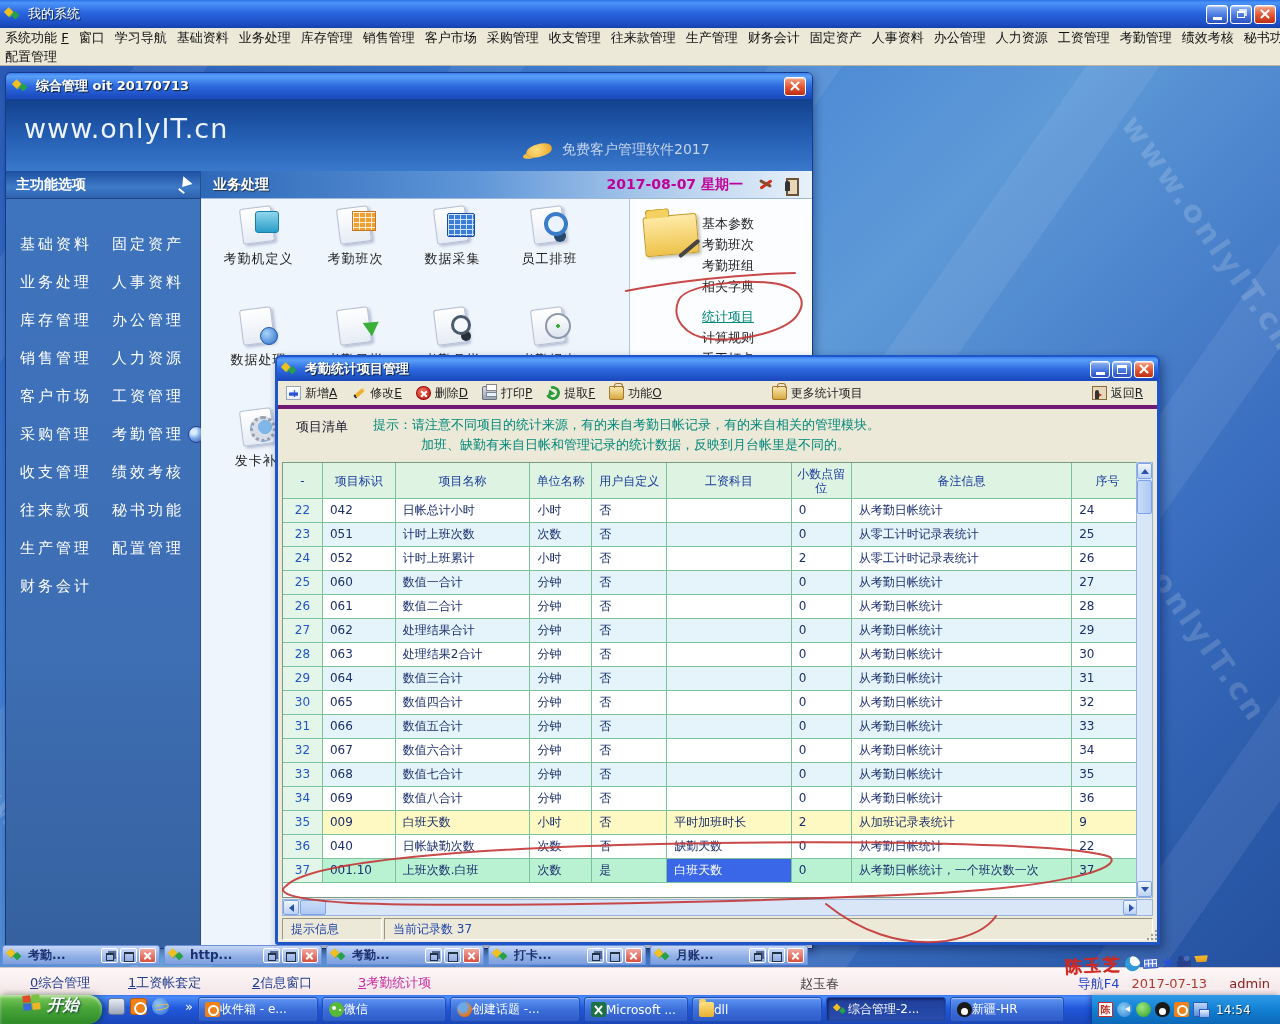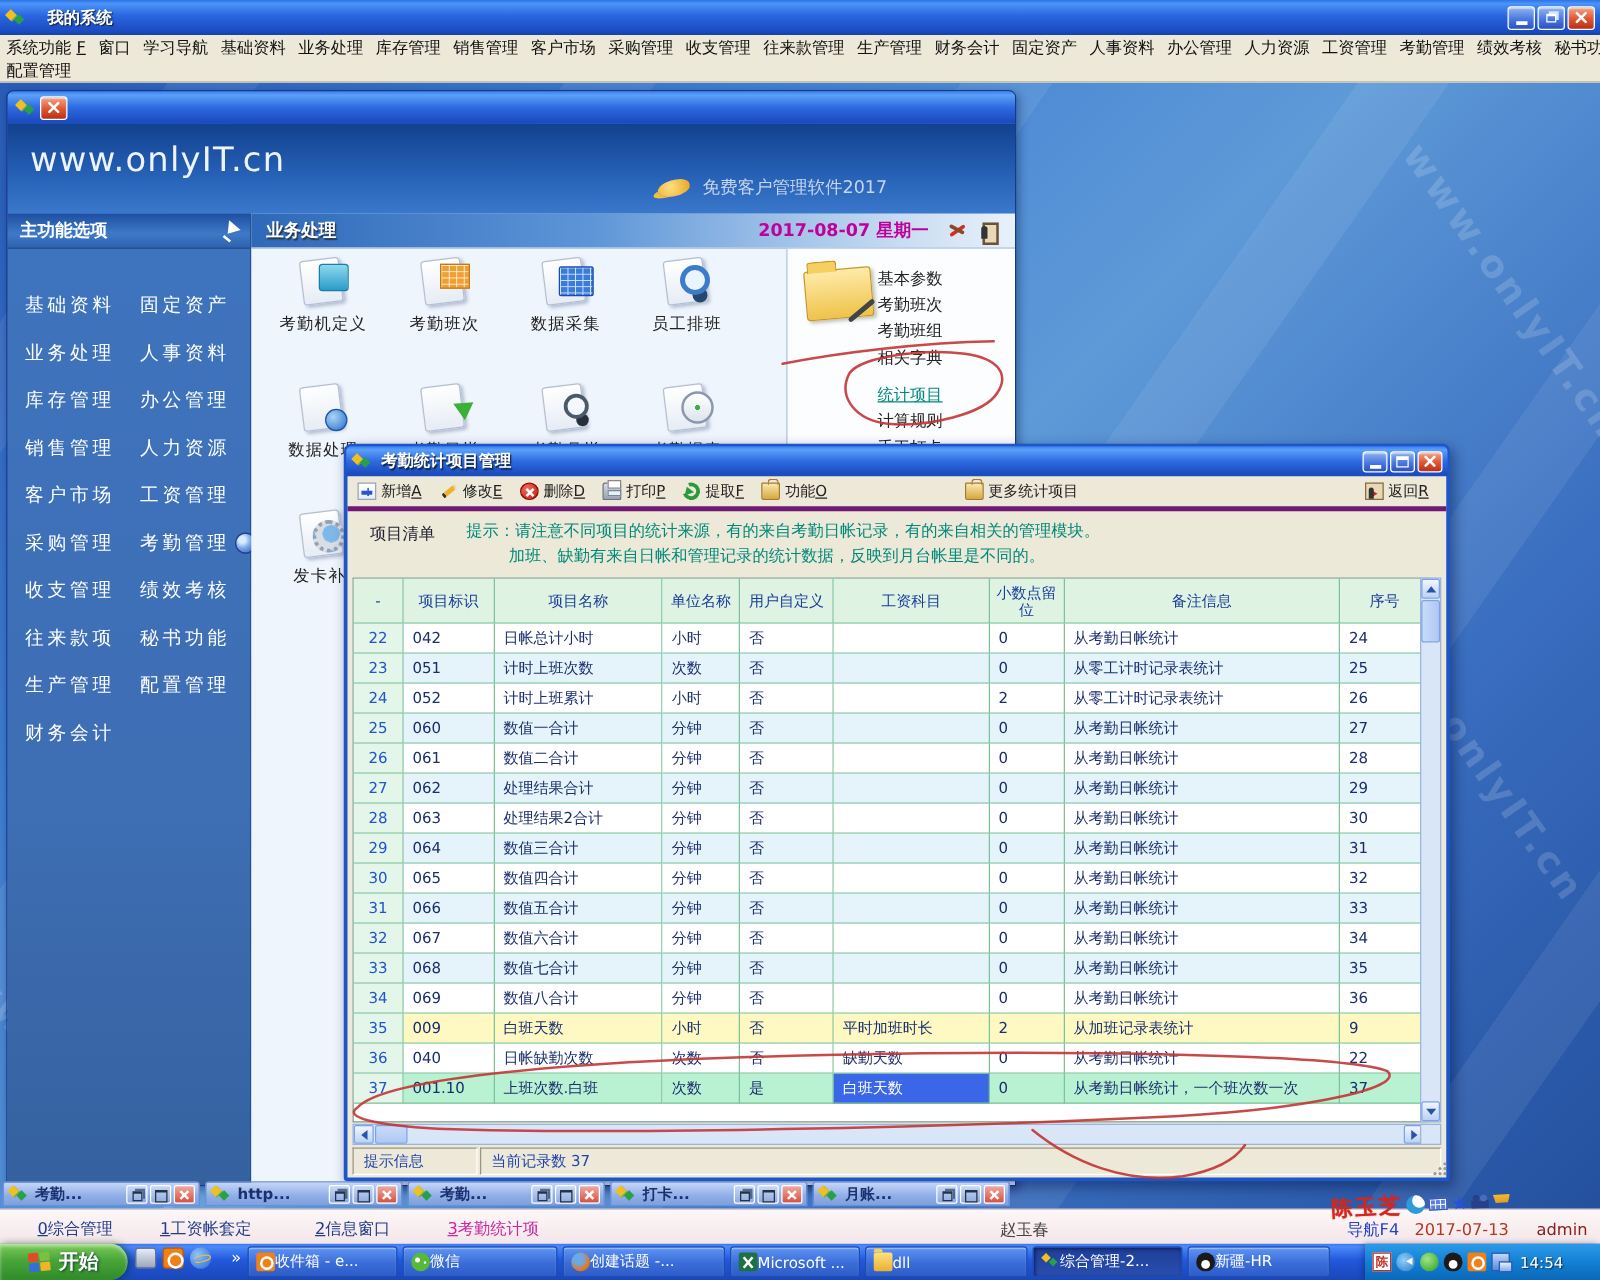--- a/index.html
+++ b/index.html
@@ -5,21 +5,21 @@
   *{margin:0;padding:0;box-sizing:border-box}
   html,body{width:1280px;height:1024px;overflow:hidden;font-family:"DejaVu Sans","Liberation Sans",sans-serif}
   u{text-decoration:underline}
 
   
   #titlebar{position:absolute;left:0;top:0;width:1280px;height:28px;display:flex;align-items:center;
     background:linear-gradient(180deg,#2E72E8 0%,#4A94F8 10%,#2A66E0 45%,#1A4AC0 90%,#1540A8 100%);padding:0 4px;z-index:5}
   .diam{position:relative;width:18px;height:16px;display:inline-block;flex:0 0 auto}
   .diam::before{content:"◆";position:absolute;left:0;top:-2px;color:#F0C020;font-size:12px;text-shadow:1px 1px 0 #7a5}
   .diam::after{content:"◆";position:absolute;left:7px;top:2px;color:#28A048;font-size:11px}
-  #titlebar .ttl{color:#fff;font-weight:700;font-size:13px;margin-left:16px;text-shadow:1px 1px 1px #123;flex:1}
+  #titlebar .ttl{color:#fff;font-weight:400;font-size:13px;margin-left:6px;text-shadow:1px 1px 1px #123;flex:1}
   .wbtn{width:22px;height:19px;margin-left:2px;border:1px solid #fff;border-radius:3px;
     background:linear-gradient(#8FB4F4,#4A78E0 55%,#2A52C0);display:flex;align-items:center;justify-content:center;box-shadow:inset 0 1px 1px rgba(255,255,255,.6)}
   .wbtn.close{background:linear-gradient(#F4A488,#E05430 55%,#BC2E14)}
   .g-min{width:9px;height:3px;background:#fff;margin-top:8px}
   .g-max{width:10px;height:9px;border:1px solid #fff;border-top:3px solid #fff}
   .g-restore{width:8px;height:7px;border:1px solid #fff;border-top:2px solid #fff;box-shadow:2px -2px 0 0 rgba(255,255,255,.75)}
   .g-close{width:10px;height:10px;position:relative}
   .g-close::before,.g-close::after{content:"";position:absolute;left:-1px;top:4px;width:12px;height:2px;background:#fff;border-radius:1px}
   .g-close::before{transform:rotate(45deg)}.g-close::after{transform:rotate(-45deg)}
 
@@ -126,21 +126,21 @@
   .t-box{background:linear-gradient(#F8E8B0,#D8A840);border:1px solid #A8782A;border-radius:1px 1px 2px 2px}
   .t-box::before{content:"";position:absolute;left:4px;top:-4px;width:7px;height:4px;border:1px solid #A8782A;border-bottom:none;border-radius:3px 3px 0 0}
   .t-return{background:#E8D8B8;border:1px solid #8A6A3A}
   .t-return::after{content:"";position:absolute;left:2px;top:3px;width:4px;height:9px;background:#333;border-radius:2px 2px 0 0}
   .t-return::before{content:"";position:absolute;right:1px;top:5px;border:3px solid transparent;border-left:5px solid #C03020}
   #dreturn{margin-left:auto;margin-right:6px}
 
   #dhint{height:52px;position:relative;font-size:13px}
   #dtab{position:absolute;left:18px;top:9px;color:#223;font-size:13px}
   .hintline{position:absolute;left:95px;color:#00897B}
-  .h1{top:7px}.h2{top:27px;left:129px}
+  .h1{top:7px}.h2{top:27px;left:143px}
 
   #tablezone{position:absolute;left:4px;top:104px;width:862px;height:436px;background:#fff;border:1px solid #7A9A88}
   .thead{display:flex;height:36px}
   .th{border-right:1px solid #7CC29B;border-bottom:1px solid #7CC29B;background:#DFF3E3;color:#1A3C9C;font-size:12px;display:flex;align-items:center;justify-content:center;text-align:center;line-height:14px;padding:0 2px}
   .trow{display:flex;height:24px}
   .td{border-right:1px solid #7CC29B;border-bottom:1px solid #7CC29B;font-size:12px;color:#1B2F6E;line-height:22px;padding-left:7px;white-space:nowrap;overflow:hidden;background:#fff}
   .td.c0{background:#E4F5E9;color:#2255CC;text-align:center;padding-left:0}
   .trow.alt .td:not(.c0){background:#E5F4FB}
   .trow.hl-yellow .td:not(.c0){background:#fef9c3}
   .trow.hl-green .td:not(.c0){background:#B9F2D2}
@@ -207,21 +207,21 @@
   #navline{position:absolute;right:10px;top:7px;white-space:nowrap}
   #navline .nav{color:#2244CC}
   #navline .ndate{color:#B03A28;margin-left:8px}
   #navline .nacct{color:#8A2020;margin-left:18px}
 
   
   #taskbar{position:absolute;left:0;top:995px;width:1280px;height:29px;z-index:70;
     background:linear-gradient(180deg,#3A76F0 0%,#4A8AF8 8%,#2258DC 45%,#1A46B8 100%)}
   #startbtn{position:absolute;left:0;top:0;width:102px;height:29px;border-radius:0 14px 14px 0;cursor:pointer;
     background:linear-gradient(180deg,#7FCC5A 0%,#4AA63A 45%,#2E8A28 100%);box-shadow:2px 0 6px rgba(0,40,0,.5),inset 0 2px 3px rgba(255,255,255,.5);
-    display:flex;align-items:center;justify-content:center;gap:6px;color:#fff;font-weight:700;font-size:16px;text-shadow:1px 1px 2px #143}
+    display:flex;justify-content:center;gap:6px;color:#fff;font-weight:700;font-style:italic;font-size:16px;text-shadow:1px 1px 2px #143}
   .flag{width:18px;height:16px;transform:rotate(-6deg);display:grid;grid-template-columns:8px 8px;grid-template-rows:7px 7px;gap:1px}
   .flag i{border-radius:1px}
   .flag i:nth-child(1){background:#E24A28}.flag i:nth-child(2){background:#7AC143}.flag i:nth-child(3){background:#3A6ADB}.flag i:nth-child(4){background:#F0B428}
   #ql{position:absolute;left:108px;top:3px;display:flex;gap:5px;align-items:center}
   .qlico{width:17px;height:17px;border-radius:3px;cursor:pointer}
   .q-window{background:linear-gradient(#E8ECF4,#9AA6BC);border:1px solid #68748C}
   .q-mail{background:#F08018;border:1px solid #B85A08;position:relative}
   .q-mail::after{content:"";position:absolute;left:3px;top:3px;width:9px;height:9px;border:2px solid #fff;border-radius:50%}
   .q-ie{background:radial-gradient(circle at 35% 35%,#8FC4F8,#2A66D8);border-radius:50%;position:relative}
   .q-ie::after{content:"";position:absolute;left:2px;top:6px;width:13px;height:4px;border-radius:50%;border:1.5px solid #F0C030;border-left-color:transparent;transform:rotate(-12deg)}
@@ -312,20 +312,21 @@
 
 <div id="mdi">
   <div class="streaks"></div>
   <span class="wm wm1">www.onlyIT.cn</span>
   <span class="wm wm2">www.onlyIT.cn</span>
   <span class="wm wm3">www.onlyIT.cn</span>
 
   <div id="mainwin">
     <div class="wtitle">
       <span class="diam"></span>
+      <span class="ttl">综合管理  oit  20170713</span>
       <span class="wbtn close">
           <span class="g-close"></span>
         </span>
     </div>
     <div id="banner">
       <div id="brand">www.onlyIT.cn</div>
       <div id="promo">
         <span class="shake"></span>
         <span>免费客户管理软件2017</span>
       </div>

